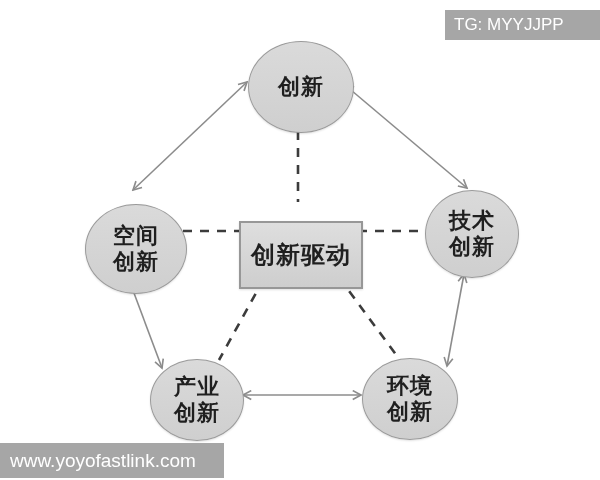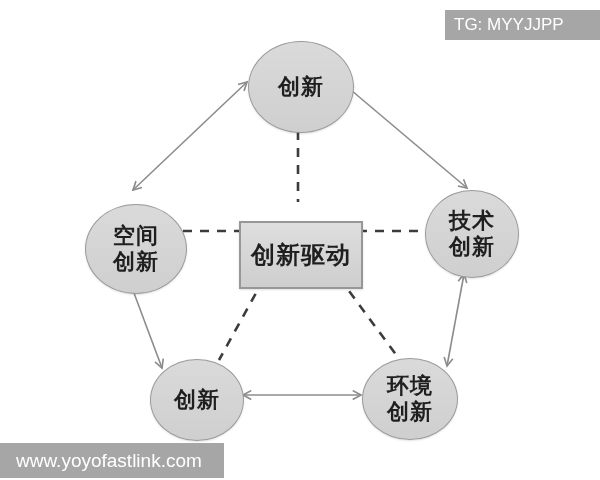--- a/index.html
+++ b/index.html
@@ -27,21 +27,21 @@
     border:2px solid #979797;border-radius:0;
     color:#1f1f1f;font-weight:700;font-size:24px;letter-spacing:1px;
     box-shadow:0 1px 2px rgba(0,0,0,0.12);
     margin-top:20px;
   }
   .wm{
     position:absolute;color:#ffffff;background:#a6a6a6;
     display:flex;align-items:center;white-space:nowrap;
   }
   .wm-top-right{left:445px;top:10px;width:185px;height:30px;font-size:17px;padding-left:9px;box-sizing:border-box;}
-  .wm-bottom-left{left:0px;top:443px;width:224px;height:35px;font-size:19px;padding-left:16px;box-sizing:border-box;}
+  .wm-bottom-left{left:0px;top:443px;width:224px;height:35px;font-size:19px;padding-left:10px;box-sizing:border-box;}
 </style>
 </head>
 <body>
 
 <div class="stage">
 
   <svg class="wires" width="600" height="480" viewBox="0 0 600 480" xmlns="http://www.w3.org/2000/svg">
     <defs>
       <marker id="arrow" viewBox="0 0 10 10" refX="8.5" refY="5" markerWidth="11" markerHeight="11" markerUnits="userSpaceOnUse" orient="auto-start-reverse">
         <path d="M1,1 L8.5,5 L1,9" fill="none" stroke="#8c8c8c" stroke-width="1.5"></path>
@@ -73,20 +73,21 @@
     <span>空间</span>
     <span>创新</span>
   </div>
 
   <div class="node node-technology">
     <span>技术</span>
     <span>创新</span>
   </div>
 
   <div class="node node-industry">
+    <span>产业</span>
     <span>创新</span>
   </div>
 
   <div class="node node-environment">
     <span>环境</span>
     <span>创新</span>
   </div>
 
   <div class="center-node">
     <span>创新驱动</span>

